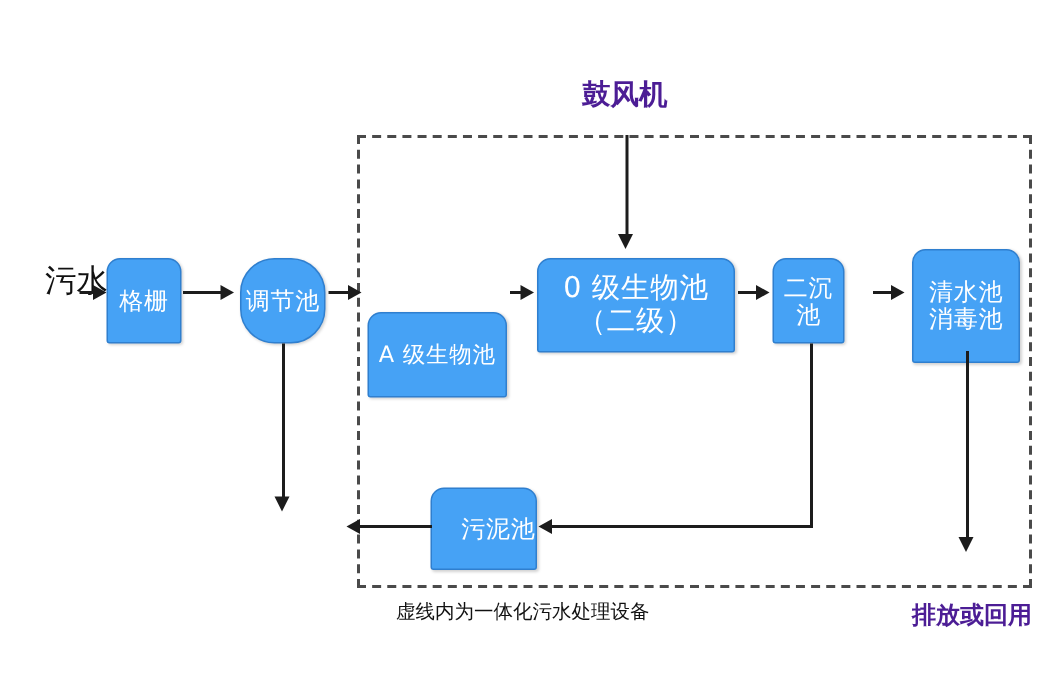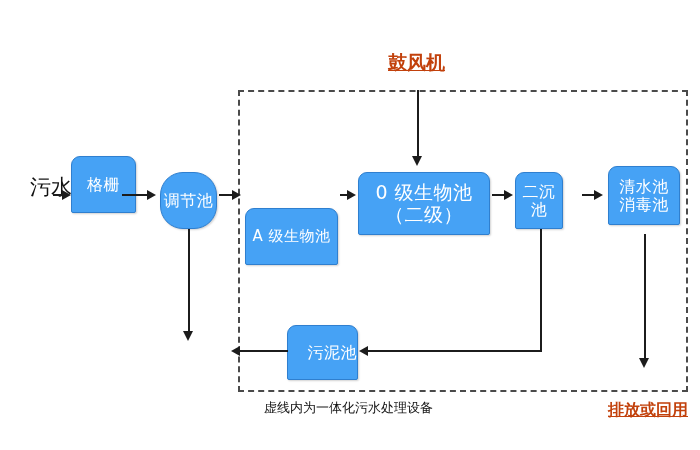--- a/index.html
+++ b/index.html
@@ -25,21 +25,21 @@
     color:#ffffff;
     text-align:center;
     line-height:1.12;
     letter-spacing:0.5px;
     box-shadow:1px 1px 2px rgba(0,0,0,0.18);
   }
   .pbox span{display:block;white-space:pre-line;}
 
   
   .lbl{position:absolute;white-space:nowrap;}
-  .lbl-blue{color:#c2410c;text-decoration:underline;}
+  .lbl-blue{color:#4c1d95;}
   .lbl-black{color:#111111;margin-left:24px;}
 
   
   .hline{position:absolute;height:0;border-top:2px solid #1c1c1c;}
   .vline{position:absolute;width:0;border-left:2px solid #1c1c1c;}
 
   .arrow-r,.arrow-l,.arrow-d{
     position:absolute;width:0;height:0;
   }
   .arrow-r{border-left:9px solid #1c1c1c;border-top:5px solid transparent;border-bottom:5px solid transparent;}
@@ -64,21 +64,21 @@
   <div class="lbl lbl-blue" style="left:388px;top:50px;font-size:19px;font-weight:bold;">鼓风机</div>
 
   <div class="vline" style="left:417px;top:90px;height:68px;"></div>
   <div class="arrow-d" style="left:412px;top:156px;"></div>
 
   <div class="lbl lbl-black" style="left:6px;top:173px;font-size:21px;">污水</div>
 
   <div class="hline" style="left:53px;top:194px;width:11px;"></div>
   <div class="arrow-r" style="left:62px;top:190px;"></div>
 
-  <div class="pbox" style="left:71px;top:156px;width:65px;height:57px;font-size:16px;">
+  <div class="pbox" style="left:71px;top:172px;width:50px;height:57px;font-size:16px;">
     <span>格栅</span>
   </div>
 
   <div class="hline" style="left:122px;top:194px;width:27px;"></div>
   <div class="arrow-r" style="left:147px;top:190px;"></div>
 
   <div class="pbox" style="left:160px;top:172px;width:57px;height:57px;font-size:16px;border-radius:23px;">
     <span>调节池</span>
   </div>
 
@@ -99,21 +99,21 @@
   <div class="hline" style="left:492px;top:194px;width:14px;"></div>
   <div class="arrow-r" style="left:504px;top:190px;"></div>
 
   <div class="pbox" style="left:515px;top:172px;width:48px;height:57px;font-size:16px;">
     <span>二沉池</span>
   </div>
 
   <div class="hline" style="left:582px;top:194px;width:14px;"></div>
   <div class="arrow-r" style="left:594px;top:190px;"></div>
 
-  <div class="pbox" style="left:608px;top:166px;width:72px;height:59px;font-size:16px;">
+  <div class="pbox" style="left:608px;top:166px;width:72px;height:76px;font-size:16px;">
     <span>清水池
 消毒池</span>
   </div>
 
   <div class="vline" style="left:188px;top:229px;height:104px;"></div>
   <div class="arrow-d" style="left:183px;top:331px;"></div>
 
   <div class="vline" style="left:540px;top:229px;height:122px;"></div>
   <div class="hline" style="left:368px;top:350px;width:174px;"></div>
   <div class="arrow-l" style="left:359px;top:346px;"></div>

